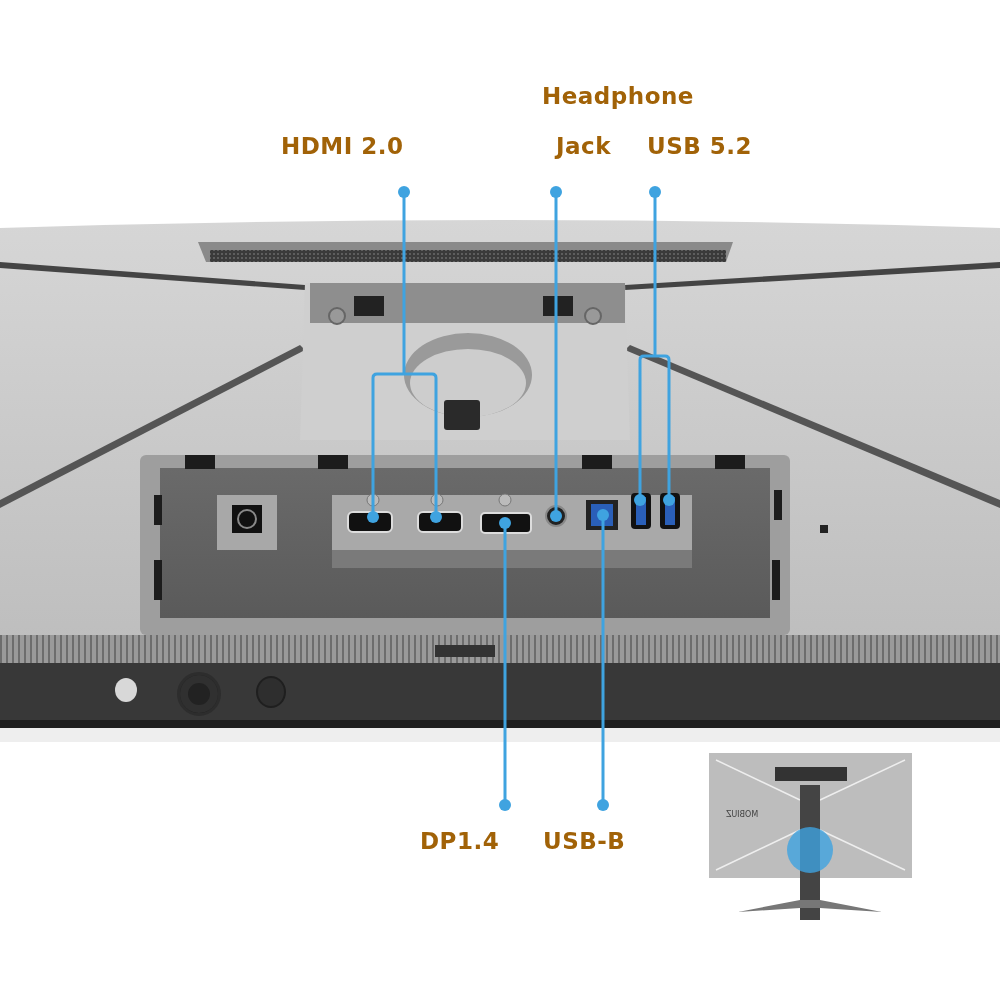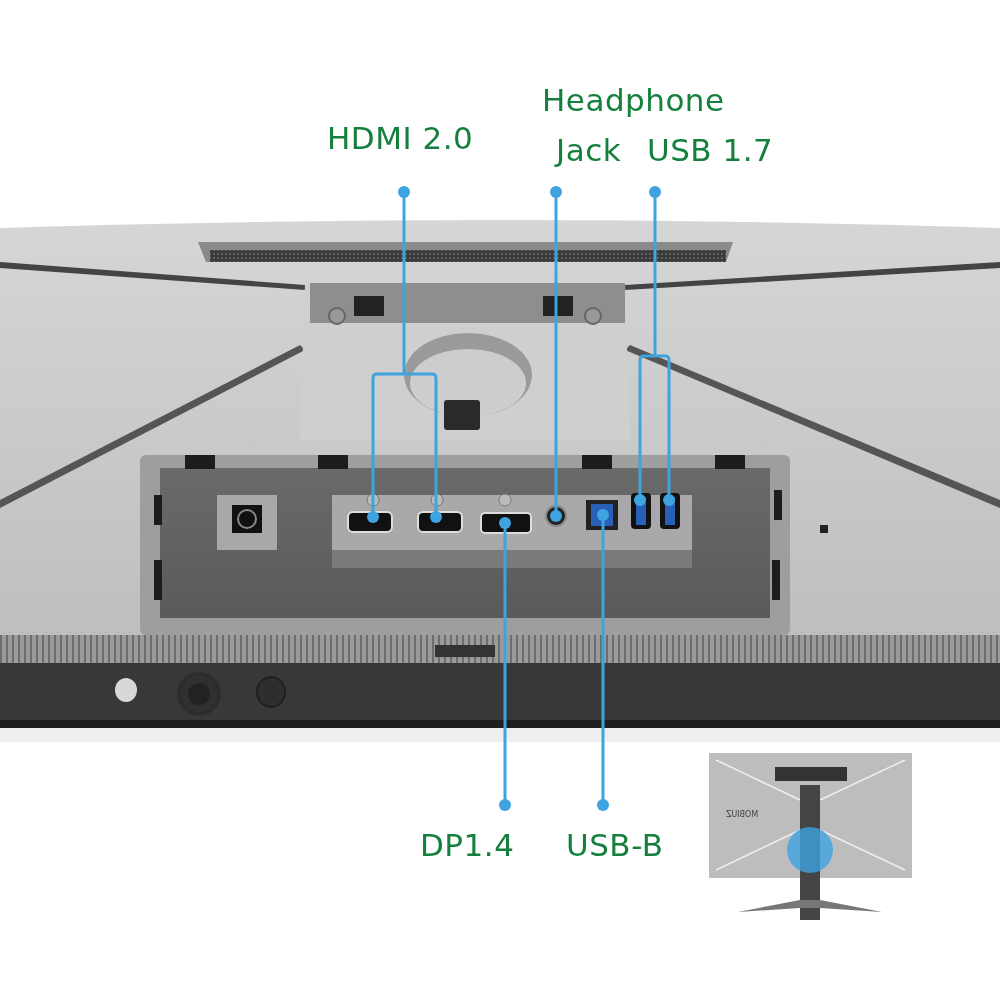--- a/index.html
+++ b/index.html
@@ -1,18 +1,18 @@
 <!DOCTYPE html>
 <html><head>
 <meta charset="utf-8">
 <style>
   html, body { margin:0; padding:0; }
   body { width:1000px; height:1000px; position:relative; overflow:hidden; background:#ffffff; font-family:"DejaVu Sans", sans-serif; }
   .abs { position:absolute; }
-  .label { position:absolute; color:#15803d; font-size:31px; letter-spacing:0.5px; font-weight:400; white-space:nowrap; line-height:1; font-family:"DejaVu Sans", sans-serif; }
+  .label { position:absolute; color:#a16207; font-size:23px; letter-spacing:0.5px; font-weight:700; white-space:nowrap; line-height:1; font-family:"DejaVu Sans", sans-serif; }
   svg { position:absolute; left:0; top:0; }
 </style>
 </head>
 <body>
 
 <svg width="1000" height="1000" viewBox="0 0 1000 1000">
   <defs>
     <linearGradient id="gBody" x1="0" y1="0" x2="0" y2="1">
       <stop offset="0" stop-color="#d6d6d6"></stop>
         <stop offset="1" stop-color="#bdbdbd"></stop>
@@ -120,26 +120,26 @@
     <circle cx="556" cy="516" r="6"></circle>
     <circle cx="640" cy="500" r="6"></circle>
     <circle cx="669" cy="500" r="6"></circle>
     <circle cx="505" cy="523" r="6"></circle>
     <circle cx="603" cy="515" r="6"></circle>
     <circle cx="505" cy="805" r="6"></circle>
     <circle cx="603" cy="805" r="6"></circle>
   </g>
 </svg>
 
-<div class="label" style="left:281px;top:123px;margin-left:46px;">HDMI 2.0</div>
+<div class="label" style="left:281px;top:135px;">HDMI 2.0</div>
 <div class="label" style="left:542px;top:85px;">Headphone</div>
 <div class="label" style="left:556px;top:135px;">Jack</div>
-<div class="label" style="left:647px;top:135px;">USB 1.7</div>
+<div class="label" style="left:647px;top:135px;">USB 5.2</div>
 <div class="label" style="left:412px;top:830px;margin-left:8px;">DP1.4</div>
-<div class="label" style="left:566px;top:830px;">USB-B</div>
+<div class="label" style="left:543px;top:830px;">USB-B</div>
 
 <svg width="1000" height="1000" viewBox="0 0 1000 1000">
   <rect x="709" y="753" width="203" height="125" fill="#bdbdbd"></rect>
   <path d="M716 760 L800 800 M905 760 L820 800 M716 870 L800 830 M905 870 L820 830" stroke="#eeeeee" stroke-width="1.5"></path>
   <rect x="775" y="767" width="72" height="14" fill="#333"></rect>
   <rect x="800" y="785" width="20" height="135" fill="#444"></rect>
   <path d="M738 912 L800 900 L820 900 L882 912 L820 908 L800 908 Z" fill="#777"></path>
   <circle cx="810" cy="850" r="23" fill="#3fa3e0" fill-opacity="0.8"></circle>
 </svg>
 <div class="abs" style="left:726px;top:810px;font-size:8px;color:#444;transform:scaleX(-1);">MOBIUZ</div>

